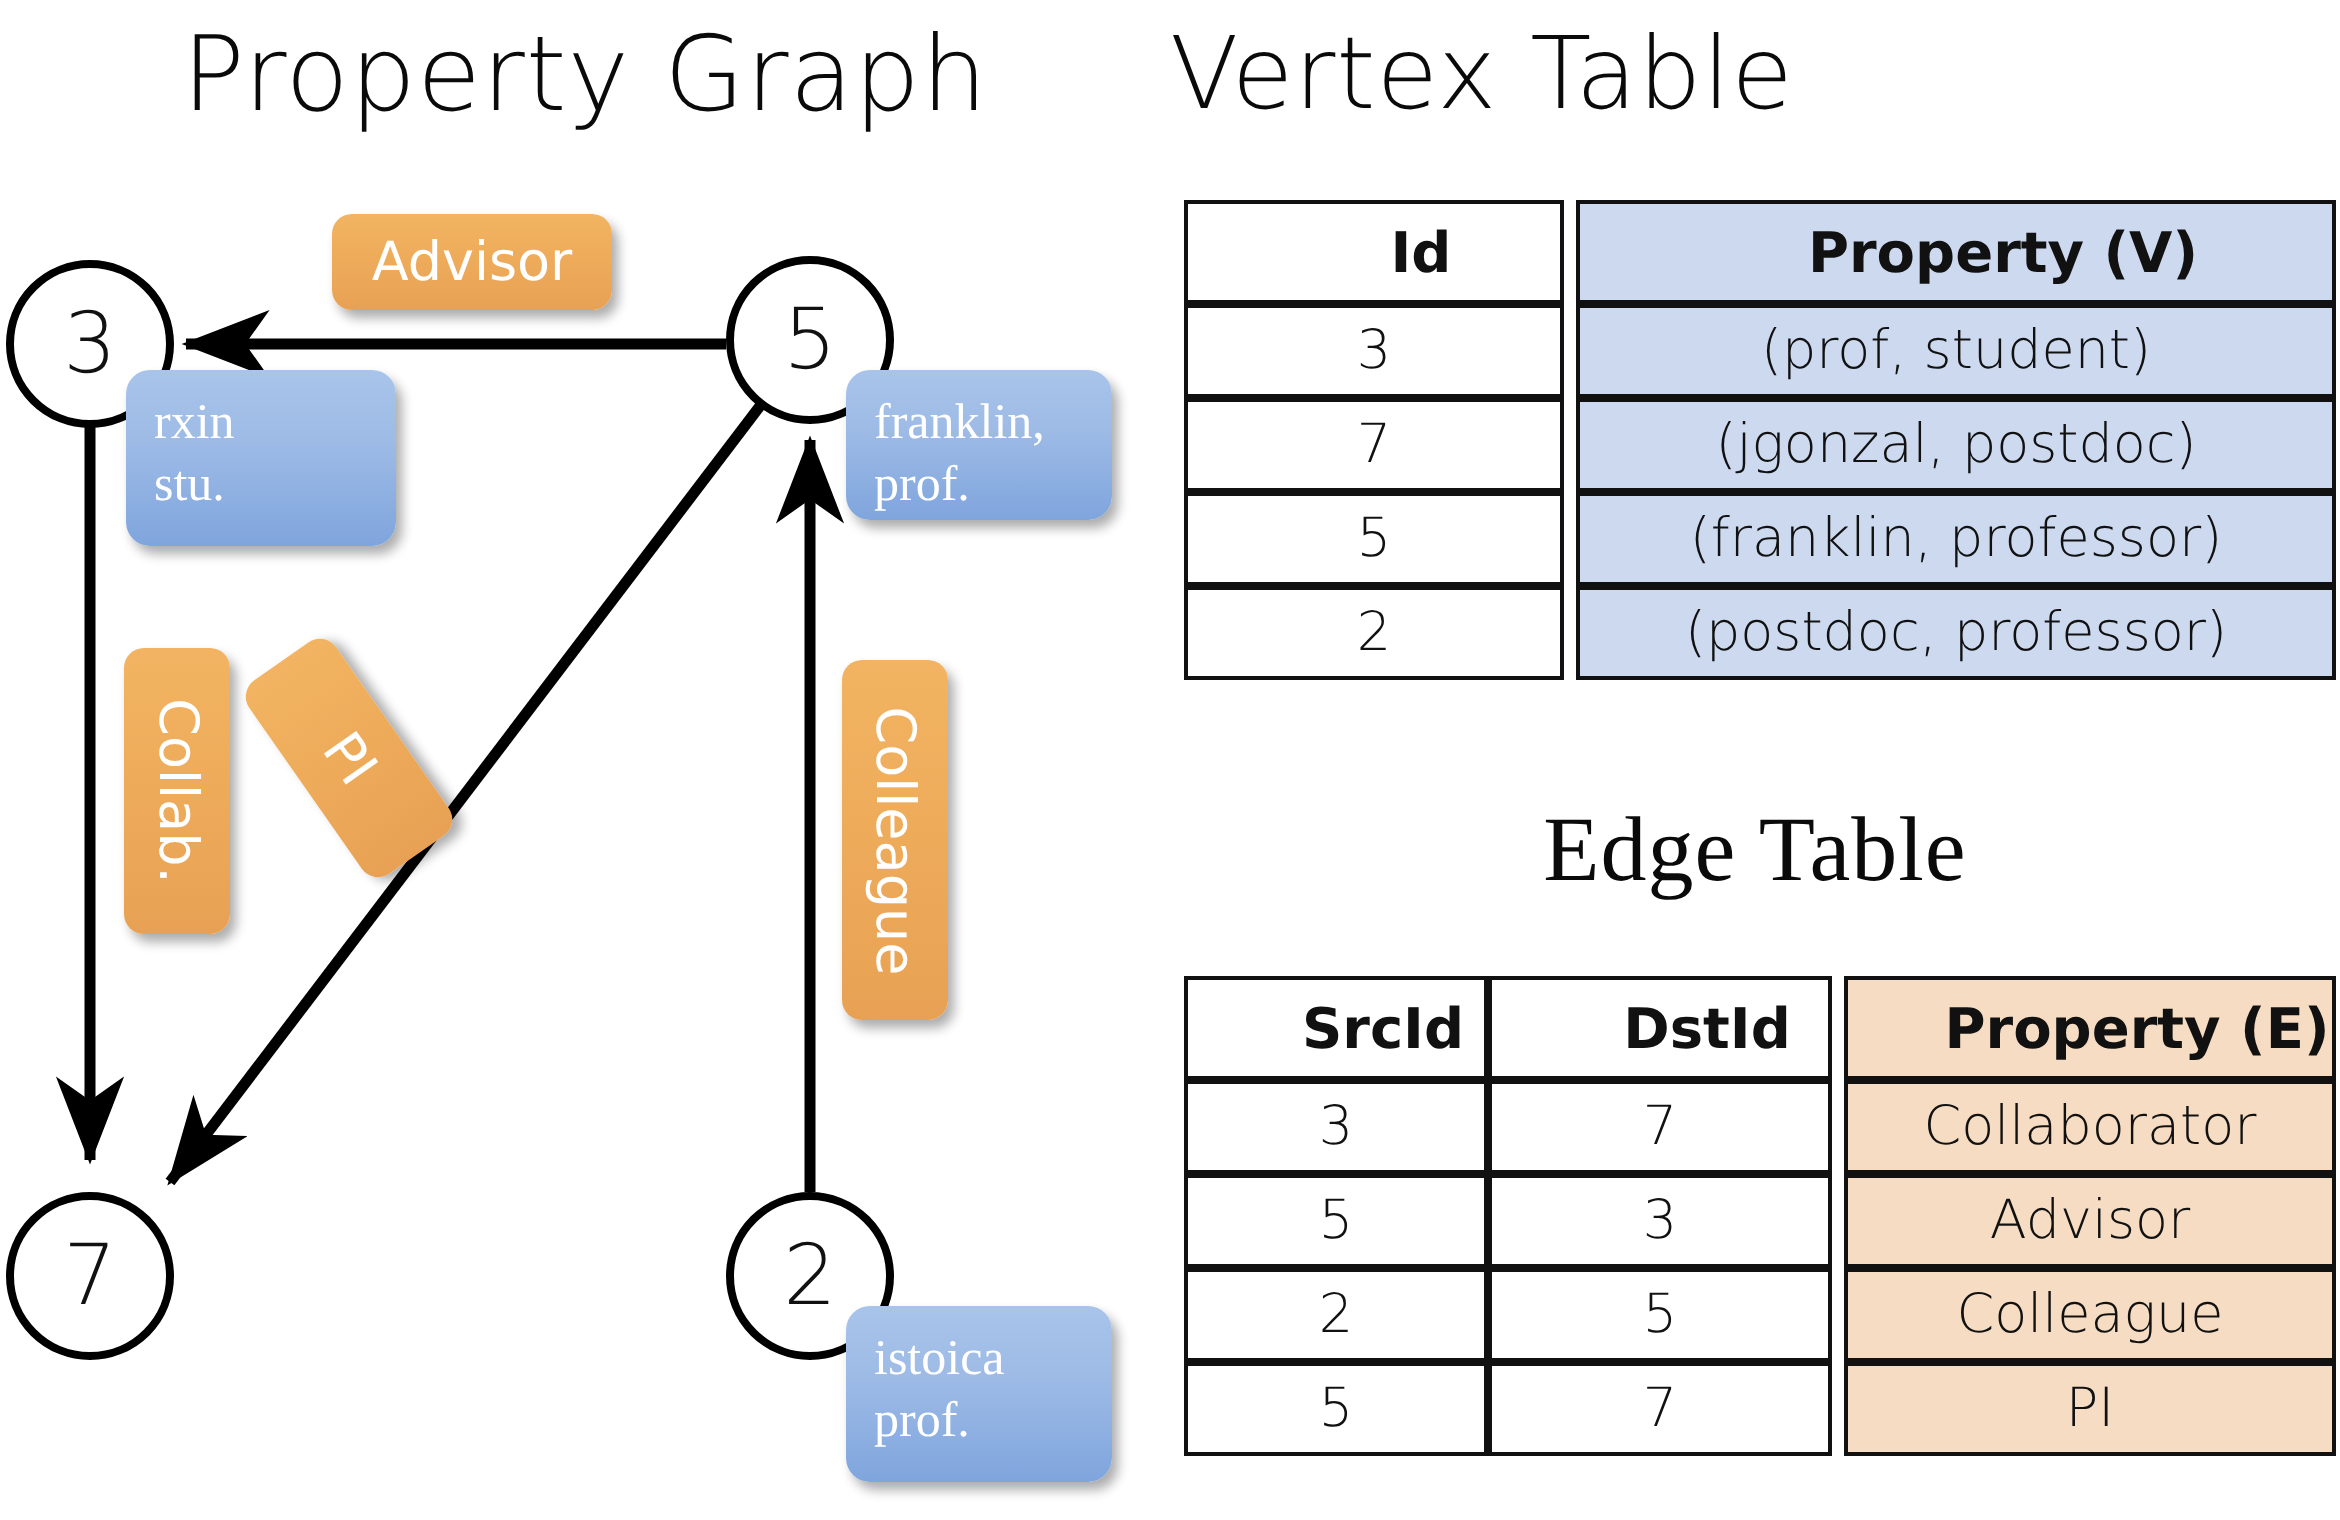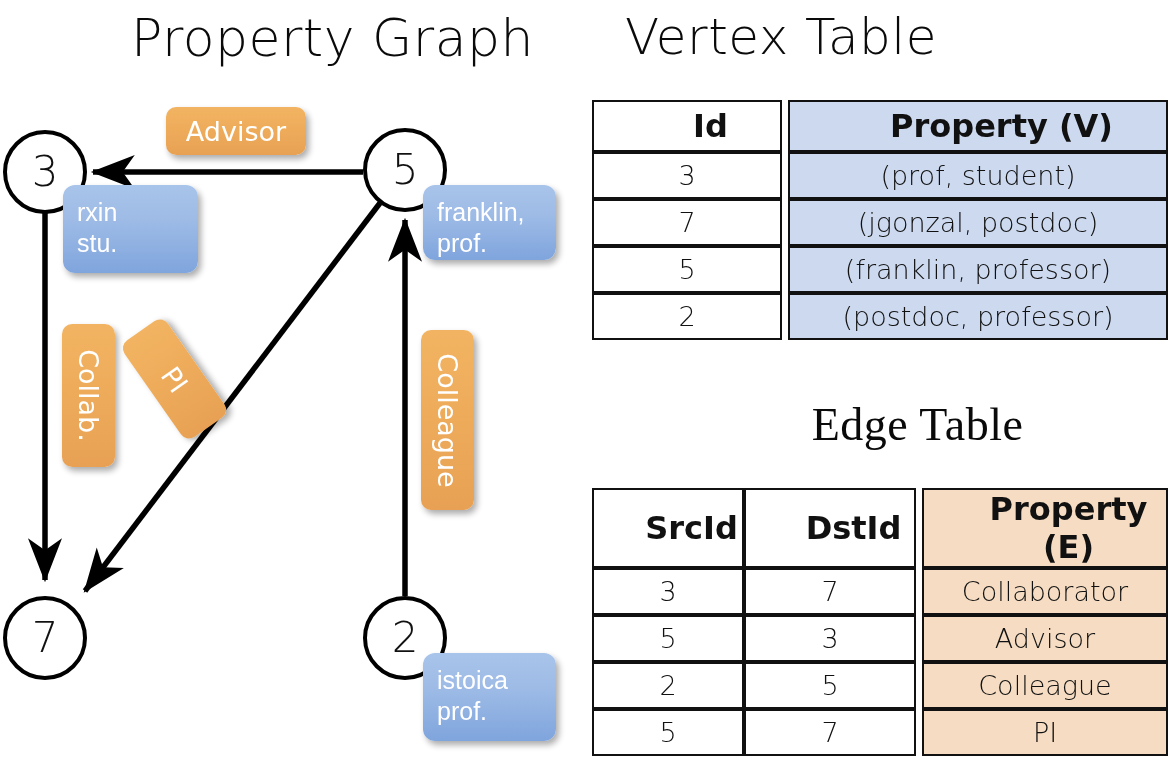--- a/index.html
+++ b/index.html
@@ -17,21 +17,20 @@
   }
 
   
   .title {
     position: absolute;
     font-family: "DejaVu Sans", sans-serif;
     font-weight: 300;
     color: #0a0a0a;
     white-space: nowrap;
     letter-spacing: 0.5px;
-    padding-left: 40px;
   }
   #title-property-graph {
     left: 0; top: 8px; width: 585px;
     text-align: center;
     font-size: 52px;
   }
   #title-vertex-table {
     left: 585px; top: 8px; width: 585px;
     font-size: 50px;
   }
@@ -70,21 +69,21 @@
     color: #111111;
   }
 
   
   .prop-box {
     position: absolute;
     border-radius: 12px;
     background: linear-gradient(to bottom, #a8c4ea 0%, #9ebbe6 40%, #7fa5dd 100%);
     box-shadow: 3px 4px 6px rgba(0,0,0,0.33);
     color: #ffffff;
-    font-family: Liberation Sans, sans-serif;
+    font-family: Liberation Serif, serif;
     font-weight: 400;
     font-size: 25px;
     line-height: 1.22;
     padding: 12px 14px;
     box-sizing: border-box;
     white-space: pre-line;
   }
 
   
   .edge-label {
@@ -117,21 +116,21 @@
     font-size: 27px;
     text-align: center;
     padding: 0;
     height: 47px;
     color: #111111;
     background: #ffffff;
     box-sizing: border-box;
   }
   .data-table th {
     font-weight: 700;
-    font-size: 32px;
+    font-size: 28px;
     height: 52px;
     padding-left: 47px;
   }
   .gap-col {
     border: none !important;
     background: transparent !important;
     width: 5px;
   }
   .v-prop { background: #ccd9ef !important; }
   .e-prop { background: #f5dcc2 !important; margin-left: 29px; }

